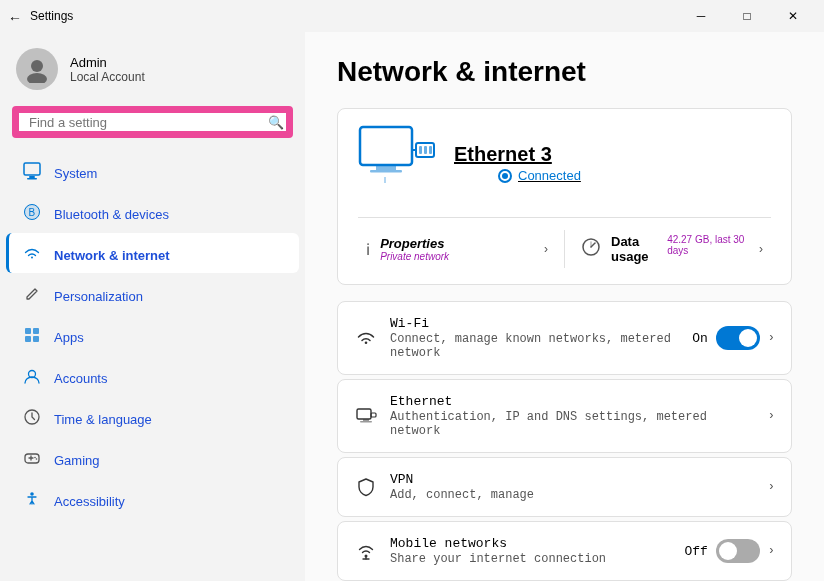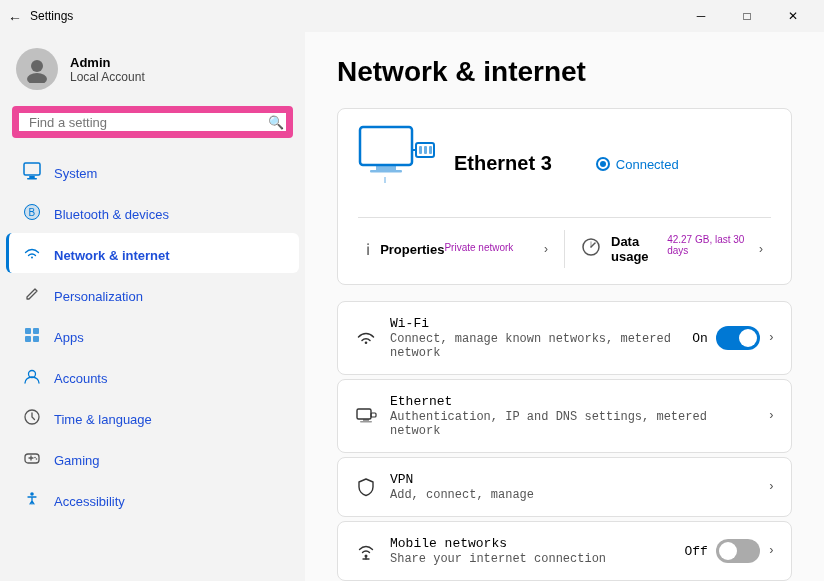--- a/index.html
+++ b/index.html
@@ -76,21 +76,21 @@
       border-radius: 50%;
       background: #c0c0c0;
       display: flex;
       align-items: center;
       justify-content: center;
       color: #555;
       font-size: 20px;
       flex-shrink: 0;
     }
     .user-info { display: flex; flex-direction: column; }
-    .user-name { font-size: 13px; font-weight: 700; color: #000; }
+    .user-name { font-size: 13px; font-weight: 400; color: #000; }
     .user-role { font-size: 12px; color: #444; }
 
     .search-box {
       margin: 4px 12px 12px 12px;
       position: relative;
     }
     .search-box input {
       width: 100%;
       height: 32px;
       border-radius: 4px;
@@ -160,21 +160,21 @@
     .ethernet-top {
       display: flex;
       align-items: center;
       gap: 16px;
       margin-bottom: 16px;
     }
     .ethernet-icon-wrap {
       color: #0078d4;
       font-size: 48px;
     }
-    .ethernet-info { display: flex; flex-direction: row; }
+    .ethernet-info { display: flex; flex-direction: column; text-decoration: underline; }
     .ethernet-name { font-size: 20px; font-weight: 600; color: #000; }
     .ethernet-status {
       display: flex;
       align-items: center;
       gap: 6px;
       font-size: 13px;
       color: #0078d4;
       margin-top: 2px;
       margin-left: 44px;
     }
@@ -425,21 +425,21 @@
           <div class="ethernet-status">
             <div class="status-dot"></div>
             <span>Connected</span>
           </div>
         </div>
       </div>
 
       <div class="ethernet-links">
         <div class="ethernet-link">
           <span style="color:#555;font-size:16px;">ℹ</span>
-          <div style="display:flex;flex-direction:row;">
+          <div style="display:flex;flex-direction:column;font-style:italic;">
             <span class="link-label">Properties</span>
             <span class="link-sublabel">Private network</span>
           </div>
           <span class="link-chevron">›</span>
         </div>
         <div class="link-divider"></div>
         <div class="ethernet-link">
           <span style="color:#555;font-size:16px;">
             <svg width="20" height="20" viewBox="0 0 20 20" fill="none">
               <circle cx="10" cy="10" r="8" stroke="#555" stroke-width="1.5" fill="none"></circle>

